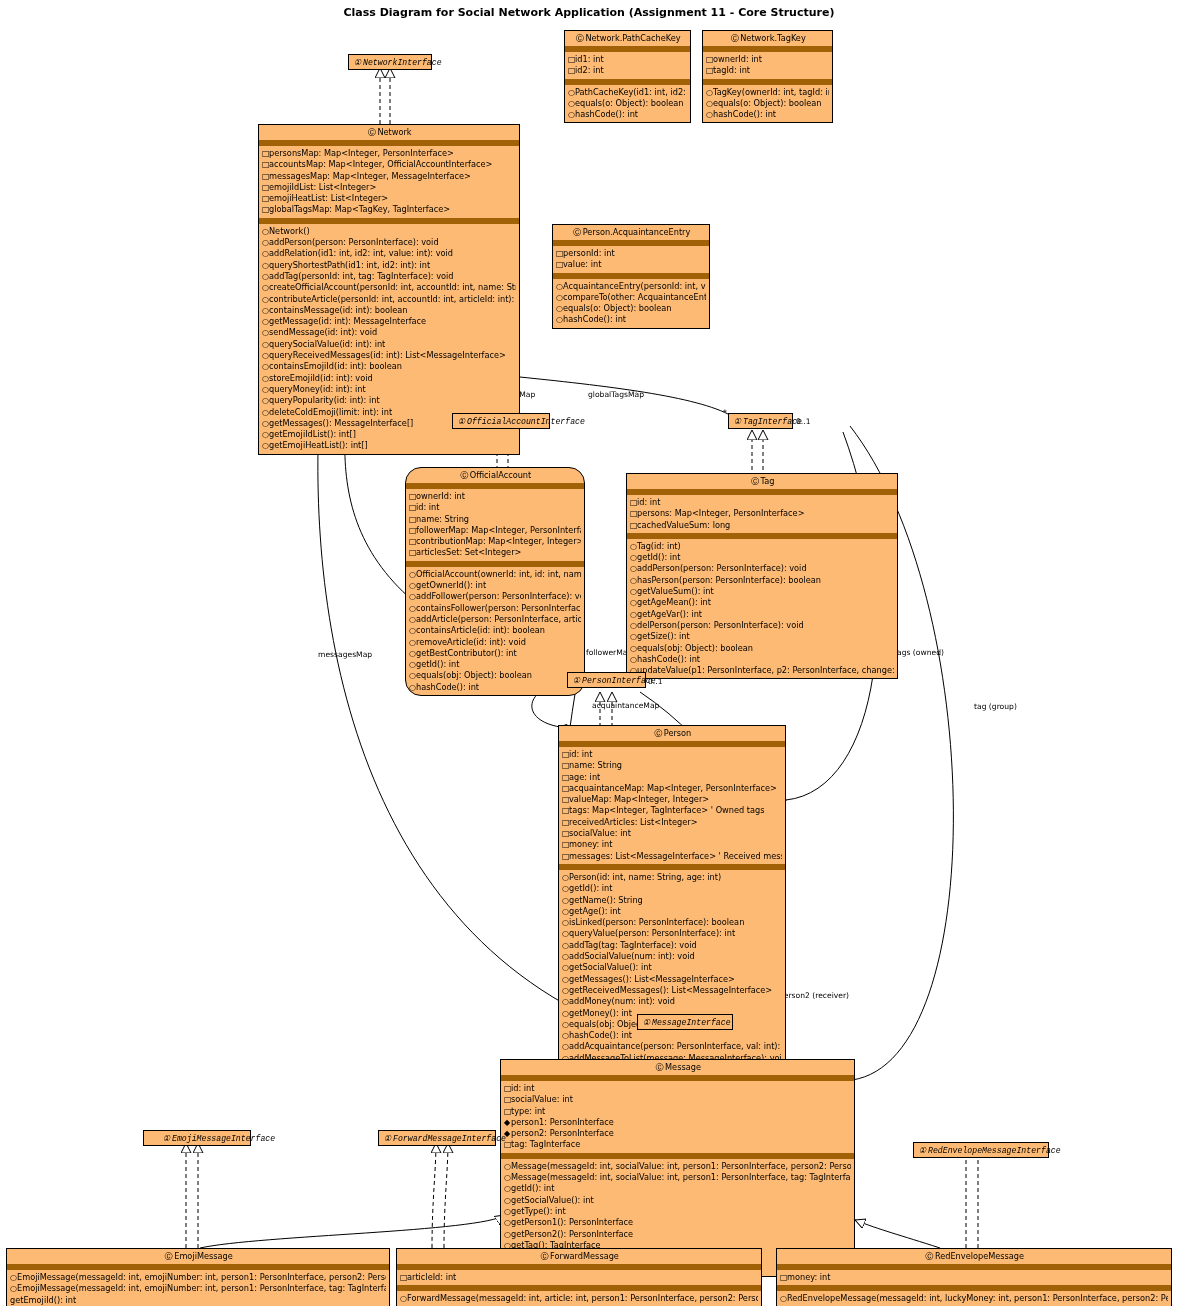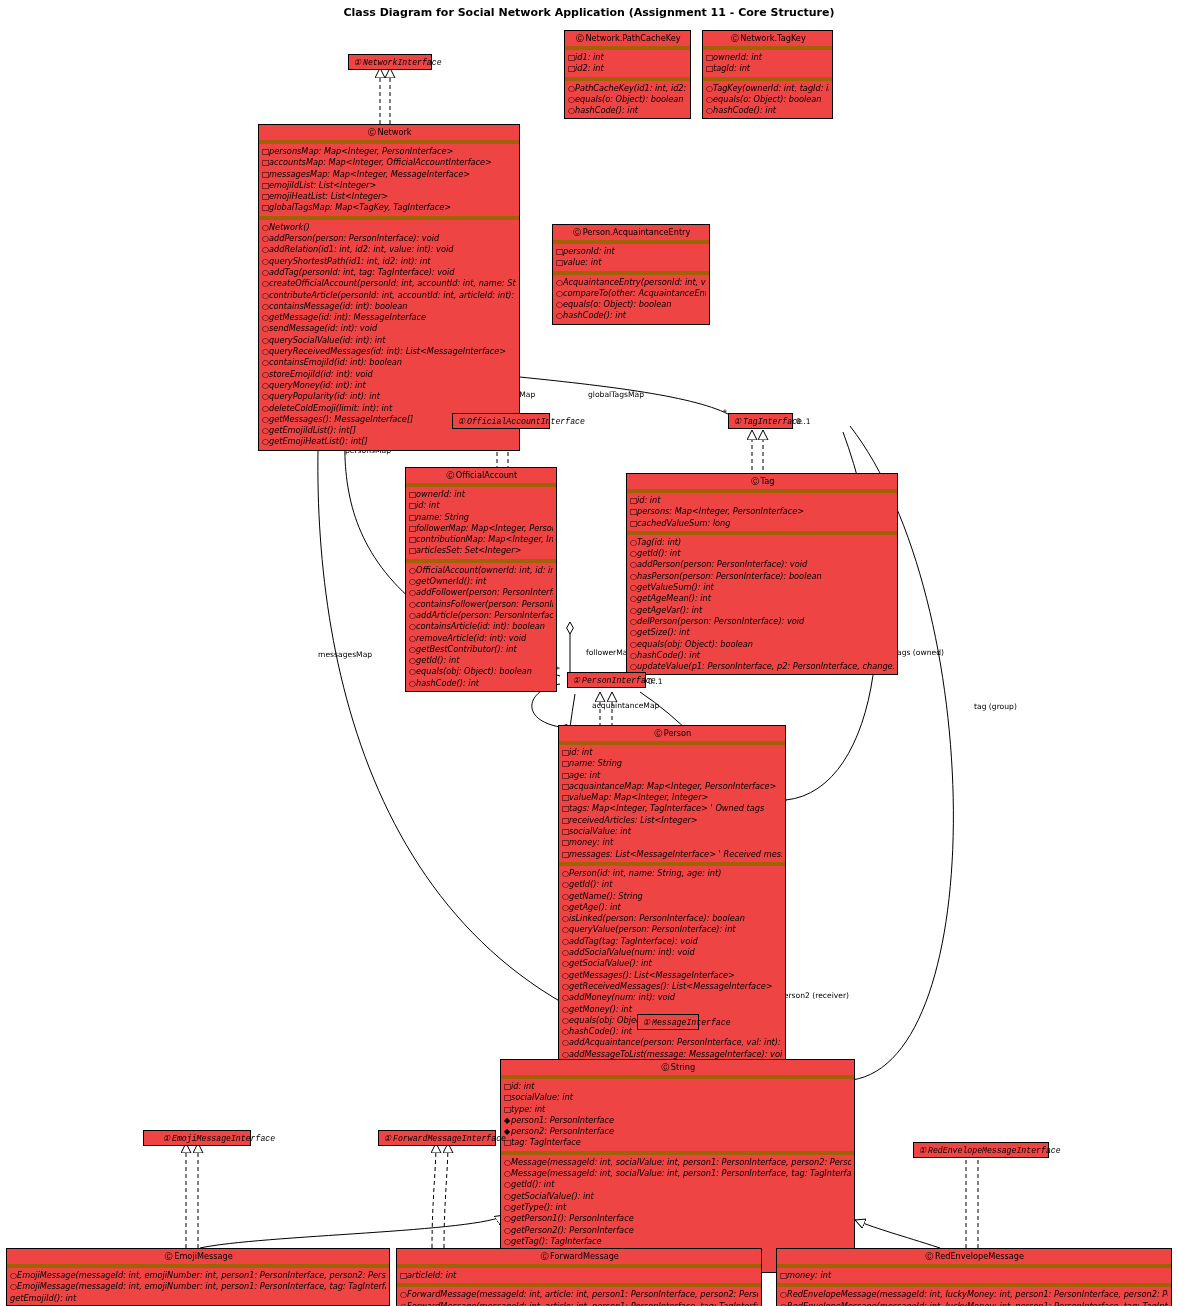--- a/index.html
+++ b/index.html
@@ -21,35 +21,34 @@
     top: 6px;
     left: 0;
     width: 1178px;
     text-align: center;
     font-size: 11px;
     font-weight: bold;
     font-family: "DejaVu Sans", sans-serif;
   }
   .uml {
     position: absolute;
-    background: #ef4444;
+    background: #fdba74;
     border: 1px solid #000000;
     box-sizing: border-box;
   }
   .uml .hdr {
     text-align: center;
     padding: 2px 3px 2px 3px;
     font-size: 8.2px;
     white-space: nowrap;
   }
   .uml .hdr.iface { font-style: italic; font-family: Liberation Mono, monospace; }
   .uml .sect {
-    border-top: 4px solid #a16207;
+    border-top: 6px solid #a16207;
     padding: 2px 3px 2px 3px;
-    font-style: italic;
   }
   .uml .row {
     white-space: nowrap;
     line-height: 10.3px;
     font-size: 8.2px;
     overflow: hidden;
   }
   .mk {
     display: inline-block;
     width: 7px;
@@ -259,21 +258,21 @@
   </div>
 </div>
 
 <div class="uml" style="left:728px; top:413px; width:65px;">
   <div class="hdr iface">
     <span class="stereo">①</span><span>TagInterface</span>
   </div>
 </div>
 <div class="lbl" style="left:796px; top:417px;">0..1</div>
 
-<div class="uml" style="left:405px; top:467px; width:152px;">
+<div class="uml" style="left:405px; top:467px; width:180px;border-radius:16px;">
   <div class="hdr">
     <span class="stereo">Ⓒ</span><span>OfficialAccount</span>
   </div>
   <div class="sect">
     <div class="row"><span class="mk">□</span><span>ownerId: int</span></div>
     <div class="row"><span class="mk">□</span><span>id: int</span></div>
     <div class="row"><span class="mk">□</span><span>name: String</span></div>
     <div class="row"><span class="mk">□</span><span>followerMap: Map&lt;Integer, PersonInterface&gt;</span></div>
     <div class="row"><span class="mk">□</span><span>contributionMap: Map&lt;Integer, Integer&gt;</span></div>
     <div class="row"><span class="mk">□</span><span>articlesSet: Set&lt;Integer&gt;</span></div>
@@ -355,29 +354,29 @@
     <div class="row"><span class="mk">○</span><span>getReceivedMessages(): List&lt;MessageInterface&gt;</span></div>
     <div class="row"><span class="mk">○</span><span>addMoney(num: int): void</span></div>
     <div class="row"><span class="mk">○</span><span>getMoney(): int</span></div>
     <div class="row"><span class="mk">○</span><span>equals(obj: Object): boolean</span></div>
     <div class="row"><span class="mk">○</span><span>hashCode(): int</span></div>
     <div class="row"><span class="mk">○</span><span>addAcquaintance(person: PersonInterface, val: int): void</span></div>
     <div class="row"><span class="mk">○</span><span>addMessageToList(message: MessageInterface): void</span></div>
   </div>
 </div>
 
-<div class="uml" style="left:637px; top:1014px; width:62px;">
+<div class="uml" style="left:637px; top:1014px; width:96px;">
   <div class="hdr iface">
     <span class="stereo">①</span><span>MessageInterface</span>
   </div>
 </div>
 
 <div class="uml" style="left:500px; top:1059px; width:355px;">
   <div class="hdr">
-    <span class="stereo">Ⓒ</span><span>String</span>
+    <span class="stereo">Ⓒ</span><span>Message</span>
   </div>
   <div class="sect">
     <div class="row"><span class="mk">□</span><span>id: int</span></div>
     <div class="row"><span class="mk">□</span><span>socialValue: int</span></div>
     <div class="row"><span class="mk">□</span><span>type: int</span></div>
     <div class="row"><span class="mk">◆</span><span>person1: PersonInterface</span></div>
     <div class="row"><span class="mk">◆</span><span>person2: PersonInterface</span></div>
     <div class="row"><span class="mk">□</span><span>tag: TagInterface</span></div>
   </div>
   <div class="sect">

